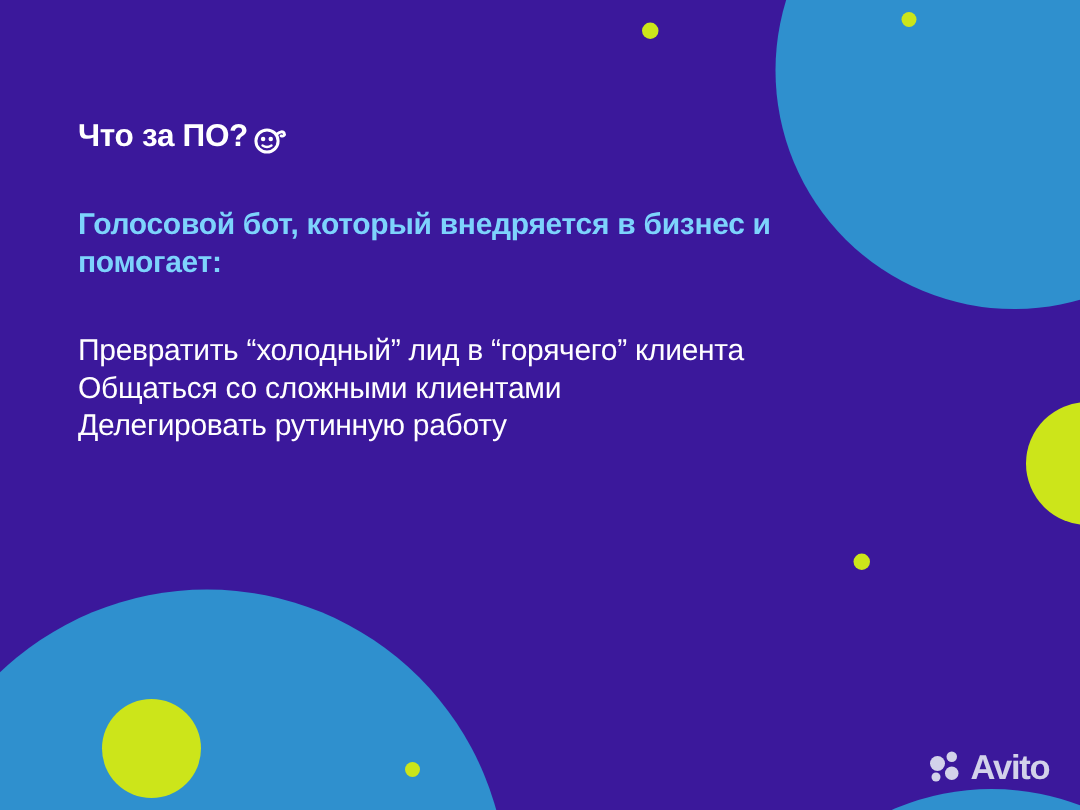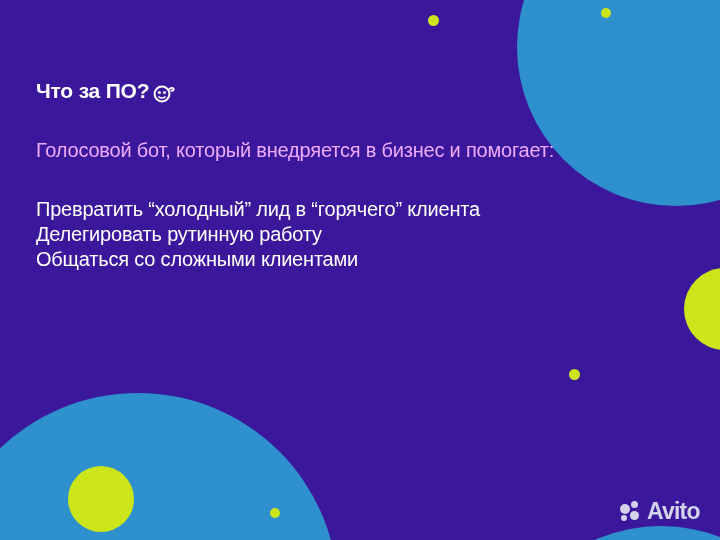--- a/index.html
+++ b/index.html
@@ -66,21 +66,21 @@
     pointer-events: none;
   }
   .dot-a { width: 11px; height: 11px; left: 428px; top: 15px; }
   .dot-b { width: 10px; height: 10px; left: 601px; top: 8px; }
   .dot-c { width: 11px; height: 11px; left: 569px; top: 369px; }
   .dot-d { width: 10px; height: 10px; left: 270px; top: 508px; }
 
   
   .content {
     position: absolute;
-    left: 36px;
+    left: 52px;
     top: 78px;
     width: 560px;
     z-index: 5;
   }
   .headline {
     display: flex;
     align-items: center;
     gap: 2px;
     color: #FFFFFF;
     font-size: 21px;
@@ -92,23 +92,23 @@
   }
   .robot-icon {
     display: inline-block;
     width: 26px;
     height: 26px;
     flex: 0 0 26px;
     position: relative;
     top: 1px;
   }
   .lede {
-    color: #f0abfc;
+    color: #7dd3fc;
     font-size: 20px;
-    font-weight: normal;
+    font-weight: bold;
     line-height: 25px;
     letter-spacing: -0.2px;
     margin: 0 0 34px 0;
     max-width: 540px;
   }
   .bullets {
     list-style: none;
     margin: 0;
     padding: 0;
     color: #FFFFFF;
@@ -186,22 +186,22 @@
           <circle cx="13.5" cy="13.6" r="1.5" fill="#FFFFFF"></circle>
           <path d="M8 18 Q11 20 14 18" fill="none" stroke="#FFFFFF" stroke-width="1.6" stroke-linecap="round"></path>
         </svg>
       </span>
     </h1>
 
     <p class="lede">Голосовой бот, который внедряется в бизнес и помогает:</p>
 
     <ul class="bullets">
       <li>Превратить “холодный” лид в “горячего” клиента</li>
+      <li>Общаться со сложными клиентами</li>
       <li>Делегировать рутинную работу</li>
-      <li>Общаться со сложными клиентами</li>
     </ul>
   </div>
 
   <div class="avito">
     <span class="avito-mark">
       <i class="am1"></i>
         <i class="am2"></i>
         <i class="am3"></i>
         <i class="am4"></i>
     </span>

